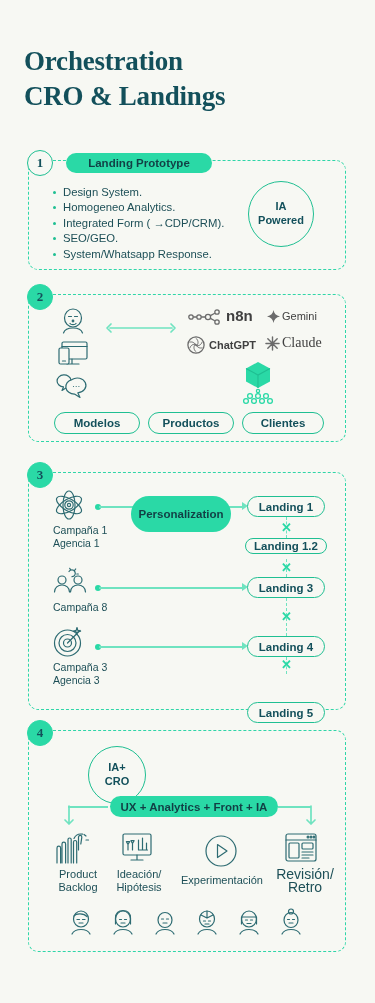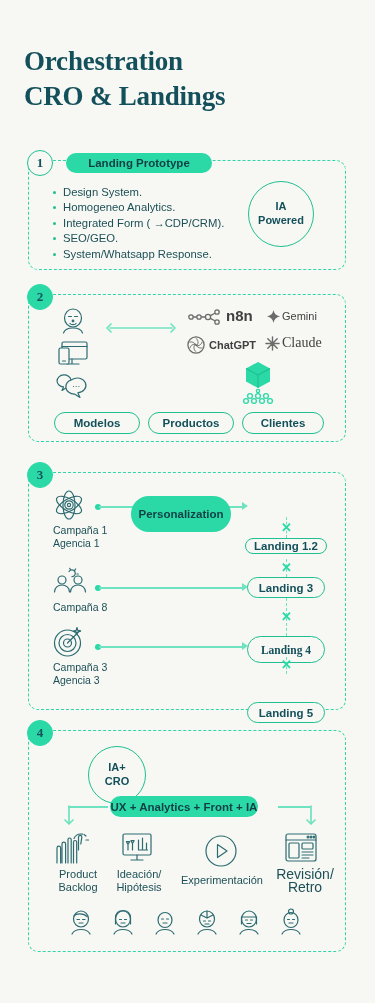--- a/index.html
+++ b/index.html
@@ -300,23 +300,24 @@
   <div class="arrowR" style="left:242px; top:502px;"></div>
 
   <div class="dot" style="left:95px; top:585px;"></div>
   <div class="hline" style="left:99px; top:587px; width:145px;"></div>
   <div class="arrowR" style="left:242px; top:583px;"></div>
 
   <div class="dot" style="left:95px; top:644px;"></div>
   <div class="hline" style="left:99px; top:646px; width:145px;"></div>
   <div class="arrowR" style="left:242px; top:642px;"></div>
 
+  <div class="pill-outline" style="left:247px; top:496px; width:78px; height:21px;">Landing 1</div>
   <div class="pill-outline" style="left:245px; top:538px; width:82px; height:16px;">Landing 1.2</div>
   <div class="pill-outline" style="left:247px; top:577px; width:78px; height:21px;">Landing 3</div>
-  <div class="pill-outline" style="left:247px; top:636px; width:78px; height:27px;font-family:Liberation Serif, serif;">Landing 4</div>
+  <div class="pill-outline" style="left:247px; top:636px; width:78px; height:21px;">Landing 4</div>
   <div class="pill-outline" style="left:247px; top:702px; width:78px; height:21px;">Landing 5</div>
 
   <div class="vdash" style="left:286px; top:517px; height:21px;"></div>
   <div class="xmark" style="left:281px; top:521px;">✕</div>
 
   <div class="vdash" style="left:286px; top:559px; height:18px;"></div>
   <div class="xmark" style="left:281px; top:561px;">✕</div>
 
   <div class="vdash" style="left:286px; top:598px; height:38px;"></div>
   <div class="xmark" style="left:281px; top:610px;">✕</div>
@@ -338,21 +339,21 @@
     <svg width="12" height="24" viewBox="0 0 12 24">
       <path d="M6 0v18M2 14l4 4 4-4" stroke="#6fe3c0" stroke-width="1.7" fill="none" stroke-linecap="round" stroke-linejoin="round"></path>
     </svg>
   </div>
   <div class="ico-wrap" style="left:305px; top:806px;">
     <svg width="12" height="24" viewBox="0 0 12 24">
       <path d="M6 0v18M2 14l4 4 4-4" stroke="#6fe3c0" stroke-width="1.7" fill="none" stroke-linecap="round" stroke-linejoin="round"></path>
     </svg>
   </div>
 
-  <div class="pill-solid" style="left:110px; top:796px; width:148px; height:21px;">UX + Analytics + Front + IA</div>
+  <div class="pill-solid" style="left:110px; top:796px; width:168px; height:21px;">UX + Analytics + Front + IA</div>
 
   <div class="ico-wrap" style="left:54px; top:832px;">
     <svg width="36" height="32" viewBox="0 0 36 32">
       <g class="stroke-ico-thin">
         <path d="M3 31V16a1.8 1.8 0 0 1 3.6 0v15M8 31V12a1.8 1.8 0 0 1 3.6 0v19"></path>
         <path d="M14 31V7.5c0-2 3.2-2 3.2 0V31"></path>
         <path d="M19.5 31V10c0-2 3.2-2 3.2 0v21"></path>
         <path d="M24.5 18V5c.6-2.5 3.6-1.8 3.3.4l-1 6.6"></path>
         <path d="M20 6.5c1.5-3.2 5-5 8.5-4.3M30 2.5l2 1.5M32 8h2.5"></path>
       </g>

